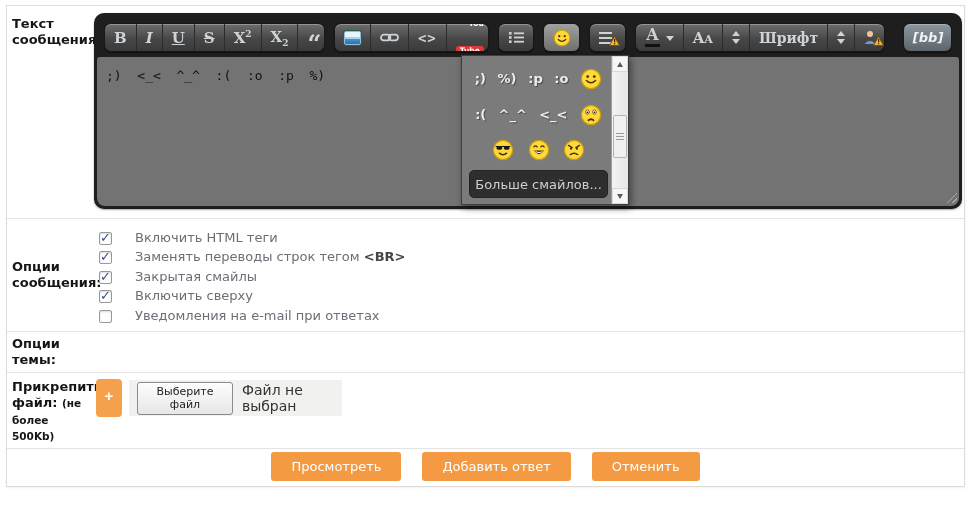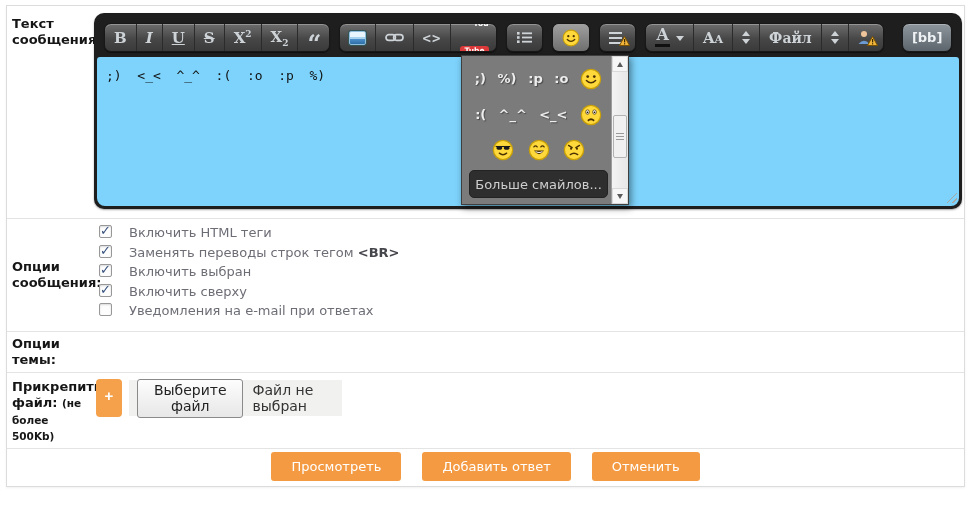--- a/index.html
+++ b/index.html
@@ -51,25 +51,25 @@
     border-right:4px solid transparent; border-bottom:5px solid #cdd3d7; }
   .tri-down { width:0; height:0; border-left:4px solid transparent;
     border-right:4px solid transparent; border-top:5px solid #cdd3d7; }
   .a-color { display:flex; align-items:flex-end; gap:6px; }
   .a-color .a-letter { font-size:16px; line-height:1; border-bottom:3px solid #101010;
     padding:0 1px 1px 1px; margin-bottom:4px; }
   .a-color .dd { margin-bottom:10px; border-left:4px solid transparent;
     border-right:4px solid transparent; border-top:5px solid #cdd3d7; }
   .aa .big { font-size:15px; } .aa .small { font-size:11px; }
   .font-label { font-size:14px; }
-  .bb-group { background:linear-gradient(#8d969c,#5c656b); }
+  .bb-group { background:linear-gradient(#8d969c,#5c656b);font-style:italic; }
   .bb-group .tb-btn { font-family:"DejaVu Sans",sans-serif; font-size:13px; color:#eef2f4; }
 
   .ta-wrap { position:absolute; left:3px; right:3px; top:44px; bottom:3px; }
-  .ta-wrap textarea { width:100%; height:100%; background:#7dd3fc; border:none;
+  .ta-wrap textarea { width:100%; height:100%; background:#737373; border:none;
     border-radius:3px 3px 8px 8px; resize:none; outline:none;
     font-family:"DejaVu Sans Mono","Liberation Mono",monospace;
     font-size:13px; color:#111; padding:11px 0 16px 9px; }
   .resize-grip { position:absolute; right:2px; bottom:3px; width:11px; height:11px;
     background:repeating-linear-gradient(135deg,#a9a9a1 0 1px,transparent 1px 4px);
     clip-path:polygon(100% 0,100% 100%,0 100%); }
 
   
   .smiley-panel { position:absolute; left:367px; top:42px; width:168px; height:150px;
     background:#7b7b7b; border:1px solid #3e3e3e; display:flex; z-index:6;
@@ -97,37 +97,37 @@
     background:#f1f1f1; border:1px solid #b3b3b3; border-radius:2px;
     display:flex; align-items:center; justify-content:center; cursor:grab; }
   .sp-thumb .grip { width:8px; height:8px;
     background:repeating-linear-gradient(#9a9a9a 0 1px,transparent 1px 3px); }
 
   .face { width:22px; height:22px; flex:none; cursor:pointer; }
   .face-sm { width:18px; height:18px; }
 
   
   .checks { padding:6px 0 8px 5px; display:flex; flex-direction:column; }
-  .check-row { display:flex; align-items:flex-start; gap:17px; height:19.5px;
+  .check-row { display:flex; align-items:flex-end; gap:23px; height:19.5px;
     font-size:13px; color:#6d6d76; }
   .checkbox { width:13px; height:13px; flex:none; background:#fdfdfd;
     border:1px solid #989898; border-radius:2px; position:relative;
     box-shadow:inset 0 1px 2px rgba(0,0,0,.14); cursor:pointer; }
   .checkbox.checked::after { content:"✓"; position:absolute; left:0; top:-3px;
     font-size:13px; font-weight:bold; color:#36507e; }
   .bold-part { font-weight:bold; color:#45454c; }
 
   
   .attach-content { display:flex; align-items:flex-start; gap:7px; padding:6px 0 8px 2px; }
   .plus-btn { width:26px; height:38px; background:#f5a04b; border:none; border-radius:4px;
     color:#fff; font-size:15px; font-weight:bold; display:flex; align-items:flex-start;
     justify-content:center; padding-top:8px; cursor:pointer; }
   .file-box { width:213px; height:36px; background:#f1f1ef; display:flex;
     align-items:center; gap:9px; padding-left:8px; margin-top:1px; }
-  .choose-btn { font-size:14px; color:#222; background:linear-gradient(#fdfdfd,#e7e7e7);
+  .choose-btn { font-size:11px; color:#222; background:linear-gradient(#fdfdfd,#e7e7e7);
     border:1px solid #8a8a8a; border-radius:3px; padding:2.5px 9px; cursor:pointer;
     font-family:"DejaVu Sans",sans-serif; }
   .no-file { font-size:14px; color:#333; }
 
   
   .row-actions { display:flex; justify-content:center; gap:21px; padding:3px 0 5px; }
   .action-btn { min-width:107px; height:29px; background:#f49a42; border:none;
     border-radius:3px; color:#fff; font-size:13px; padding:0 20px; cursor:pointer;
     font-family:"DejaVu Sans",sans-serif; }
 
@@ -238,21 +238,21 @@
             <div class="tb-btn aa">
               <span><span class="big">A</span><span class="small">A</span></span>
             </div>
             <div class="tb-btn">
               <span class="spin">
                   <span class="tri-up"></span>
                   <span class="tri-down"></span>
                 </span>
             </div>
             <div class="tb-btn">
-              <span class="font-label">Файл</span>
+              <span class="font-label">Шрифт</span>
             </div>
             <div class="tb-btn">
               <span class="spin">
                   <span class="tri-up"></span>
                   <span class="tri-down"></span>
                 </span>
             </div>
             <div class="tb-btn">
               <span style="position:relative;width:18px;height:15px;display:block">
                 <svg width="12" height="15" viewBox="0 0 12 15" style="position:absolute;left:0;top:0">
@@ -359,21 +359,21 @@
       <label class="check-row">
         <span class="checkbox checked"></span>
         <span>Включить HTML теги</span>
       </label>
       <label class="check-row">
         <span class="checkbox checked"></span>
         <span><span>Заменять переводы строк тегом</span>&nbsp;<span class="bold-part">&lt;BR&gt;</span></span>
       </label>
       <label class="check-row">
         <span class="checkbox checked"></span>
-        <span>Включить выбран</span>
+        <span>Закрытая смайлы</span>
       </label>
       <label class="check-row">
         <span class="checkbox checked"></span>
         <span>Включить сверху</span>
       </label>
       <label class="check-row">
         <span class="checkbox"></span>
         <span>Уведомления на e-mail при ответах</span>
       </label>
     </div>

